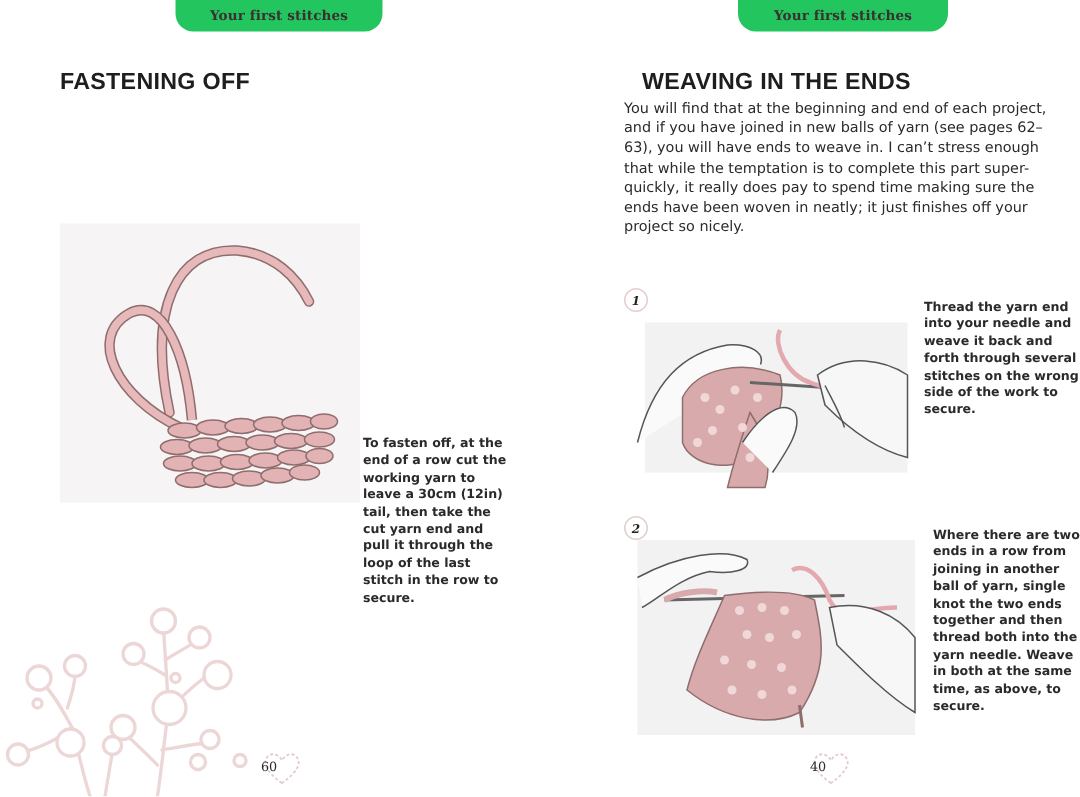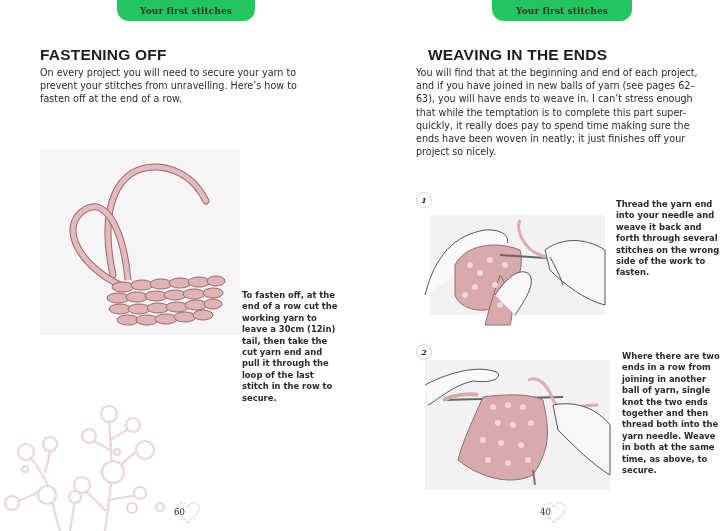--- a/index.html
+++ b/index.html
@@ -33,21 +33,20 @@
 </style>
 </head>
 <body>
 
 <div class="page left">
   <div class="tab l">
     <span>Your first stitches</span>
   </div>
 
   <div class="heading" style="left:40px; top:46px;">FASTENING OFF</div>
-  <div class="intro" style="left:40px; top:66px; width:282px;">On every project you will need to secure your yarn to prevent your stitches from unravelling. Here’s how to fasten off at the end of a row.</div>
 
   <div class="illus" style="left:38px; top:145px; width:208px; height:195px;">
     <svg width="208" height="195" viewBox="0 0 208 195">
       <rect x="2" y="4" width="200" height="186" fill="#f6f4f4"></rect>
 
       <path d="M75 130 C 60 60, 80 20, 120 22 C 145 24, 160 40, 168 56" stroke="#8f6d6d" stroke-width="7" fill="none" stroke-linecap="round"></path>
       <path d="M75 130 C 60 60, 80 20, 120 22 C 145 24, 160 40, 168 56" stroke="#e7b9bb" stroke-width="5" fill="none" stroke-linecap="round"></path>
 
       <path d="M82 140 C 40 120, 20 80, 48 64 C 70 52, 86 90, 90 135" stroke="#8f6d6d" stroke-width="7" fill="none"></path>
       <path d="M82 140 C 40 120, 20 80, 48 64 C 70 52, 86 90, 90 135" stroke="#e7b9bb" stroke-width="5" fill="none"></path>
@@ -152,21 +151,21 @@
           <circle cx="50" cy="100" r="3"></circle>
           <circle cx="85" cy="110" r="3"></circle>
         </g>
       <line x1="85" y1="60" x2="160" y2="65" stroke="#666" stroke-width="2"></line>
       <path d="M105 25 C 100 35, 110 55, 125 60 C 140 66, 170 68, 188 68" stroke="#e3a9ae" stroke-width="3" fill="none"></path>
       <path d="M80 100 C 90 85, 105 70, 115 80 C 120 90, 110 105, 100 120" stroke="#555" stroke-width="1" fill="#fafafa"></path>
       <path d="M130 55 C 150 40, 175 45, 190 55 L 190 110 C 170 105, 150 90, 135 75 Z" stroke="#555" stroke-width="1" fill="#f7f7f7"></path>
       <path d="M135 62 C 140 72, 145 80, 148 90" stroke="#555" stroke-width="1" fill="none"></path>
     </svg>
   </div>
-  <div class="caption" style="left:256px; top:199px; width:104px;">Thread the yarn end into your needle and weave it back and forth through several stitches on the wrong side of the work to fasten.</div>
+  <div class="caption" style="left:256px; top:199px; width:104px;">Thread the yarn end into your needle and weave it back and forth through several stitches on the wrong side of the work to secure.</div>
 
   <div class="badge" style="left:56px; top:344px;">
     <span>2</span>
   </div>
   <div class="illus" style="left:53px; top:345px; width:205px; height:148px;">
     <svg width="205" height="148" viewBox="0 0 205 148">
       <rect x="12" y="15" width="185" height="130" fill="#f3f2f2"></rect>
       <path d="M12 40 C 40 25, 70 20, 85 28 C 88 35, 75 38, 60 36 C 40 40, 25 55, 15 60" stroke="#555" stroke-width="1" fill="#fafafa"></path>
       <path d="M30 55 L 150 52" stroke="#666" stroke-width="2"></path>
       <path d="M30 55 C 40 50, 55 48, 65 50" stroke="#d9aaac" stroke-width="4" fill="none"></path>

